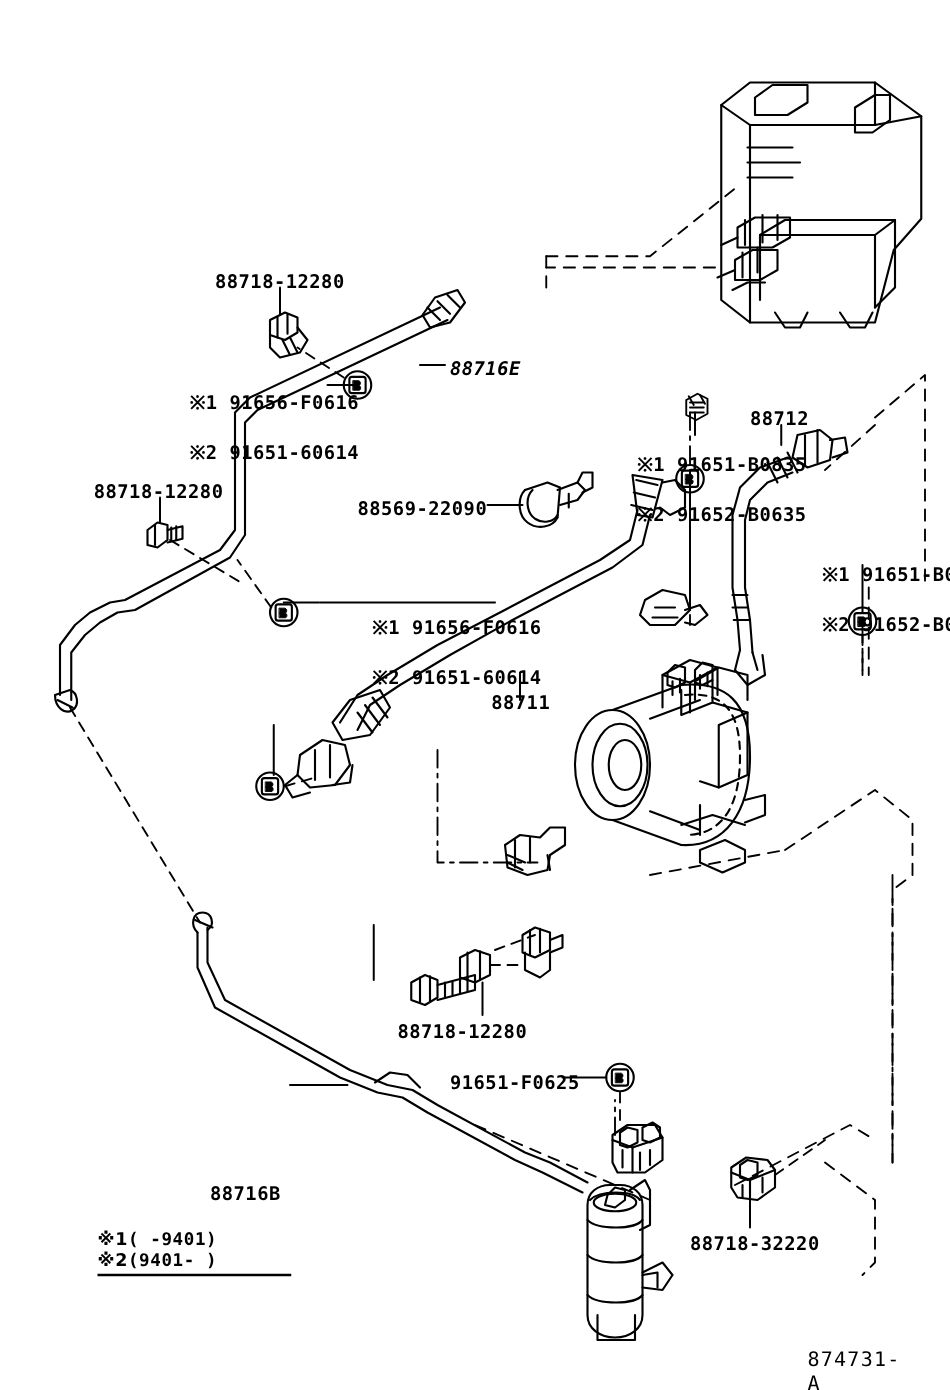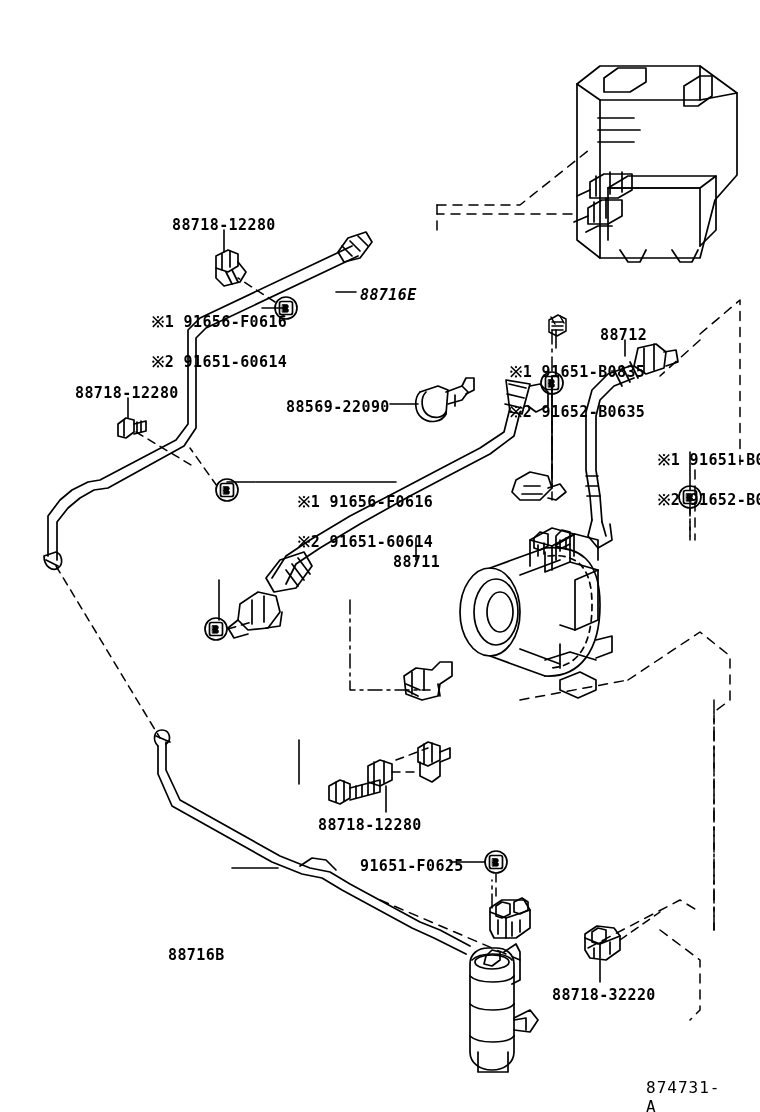--- a/index.html
+++ b/index.html
@@ -346,16 +346,21 @@
 
 
   <div class="lbl" style="left:318px;top:816px;">88718-12280</div>
 
   <div class="lbl" style="left:360px;top:857px;">91651-F0625</div>
 
   <div class="lbl" style="left:168px;top:910px;margin-top:36px;">88716B</div>
 
   <div class="lbl" style="left:552px;top:986px;">88718-32220</div>
 
+  <div class="legend" style="left:78px;top:984px;">
+    <span><span class="mk">※1</span><span>(     -9401)</span></span><br>
+    <span><span class="mk">※2</span><span>(9401-     )</span></span>
+    <span class="rule"></span>
+  </div>
 
   <div class="figid" style="left:646px;top:1078px;">874731-A</div>
 
 </div>
 
 </body></html>

